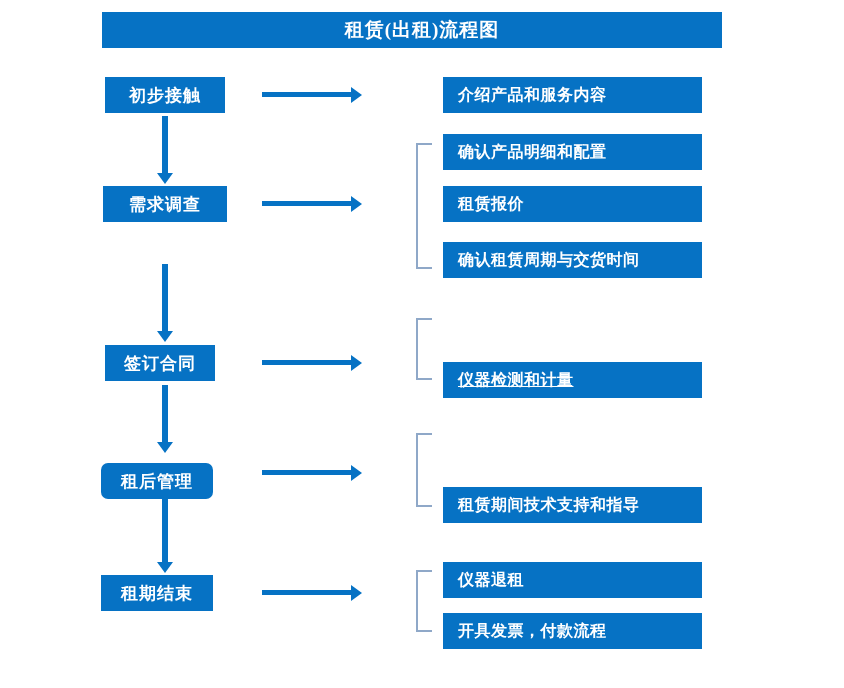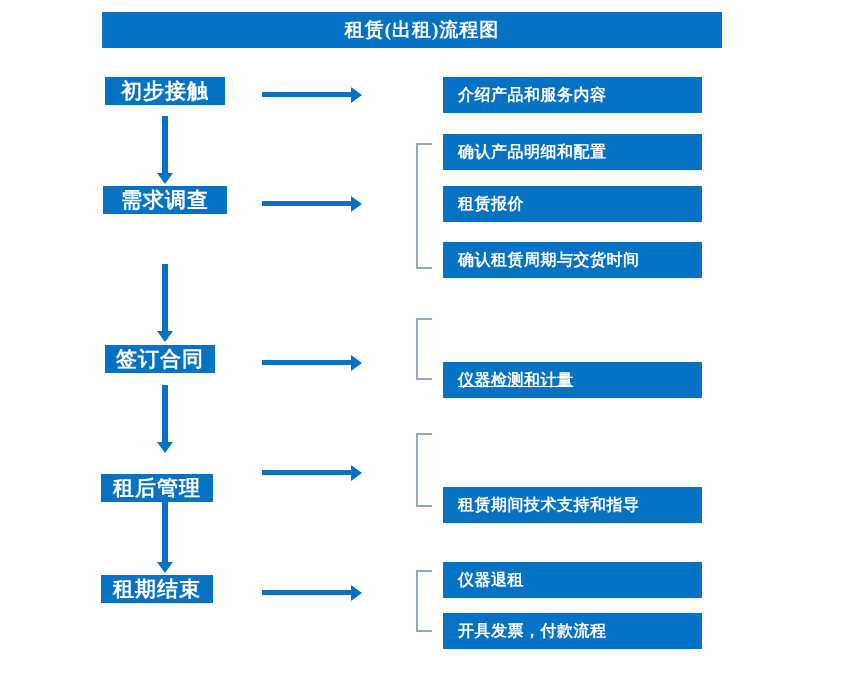--- a/index.html
+++ b/index.html
@@ -35,27 +35,27 @@
     justify-content: center;
     letter-spacing: 1px;
     padding-left: 20px;
   }
 
   
   .stage-box {
     position: absolute;
     background: #0672C4;
     color: #ffffff;
-    font-size: 21px;
+    font-size: 17px;
     font-weight: bold;
     display: flex;
     align-items: center;
     justify-content: center;
     letter-spacing: 1px;
-    height: 28px;
+    height: 36px;
   }
 
   
   .detail-box {
     position: absolute;
     left: 443px;
     width: 259px;
     height: 36px;
     background: #0672C4;
     color: #ffffff;
@@ -128,21 +128,21 @@
 <div id="canvas">
 
   <div class="title-bar">租赁(出租)流程图</div>
 
   <div class="stage-box" style="left:105px; top:77px; width:120px;">初步接触</div>
 
   <div class="stage-box" style="left:103px; top:186px; width:124px;">需求调查</div>
 
   <div class="stage-box" style="left:105px; top:345px; width:110px;">签订合同</div>
 
-  <div class="stage-box" style="left:101px; top:474px; width:112px;">租后管理</div>
+  <div class="stage-box" style="left:101px; top:463px; width:112px;border-radius:7px;">租后管理</div>
 
   <div class="stage-box" style="left:101px; top:575px; width:112px;">租期结束</div>
 
   <div class="v-arrow" style="left:155px; top:116px; height:68px;">
     <div class="shaft" style="height:57px;"></div>
     <div class="head" style="top:57px;"></div>
   </div>
 
   <div class="v-arrow" style="left:155px; top:264px; height:78px;">
     <div class="shaft" style="height:67px;"></div>

